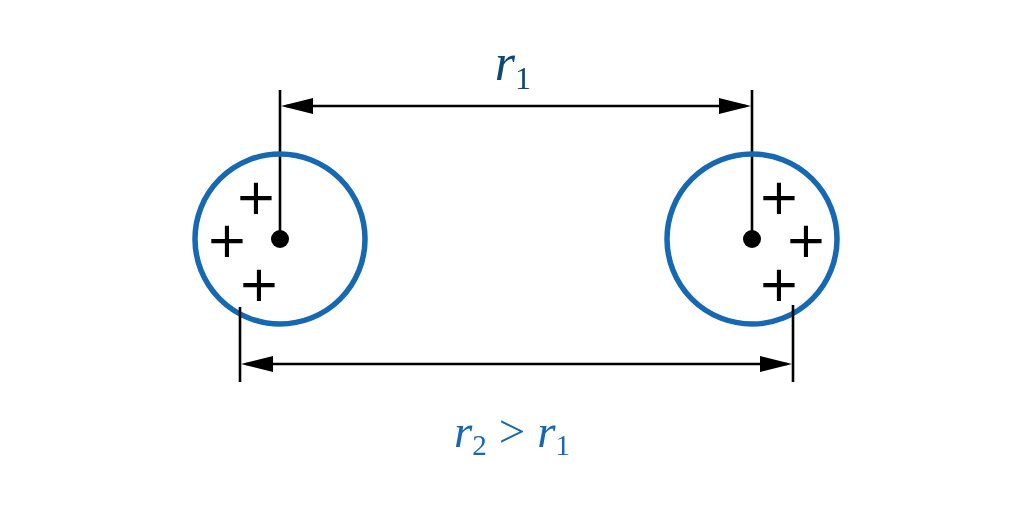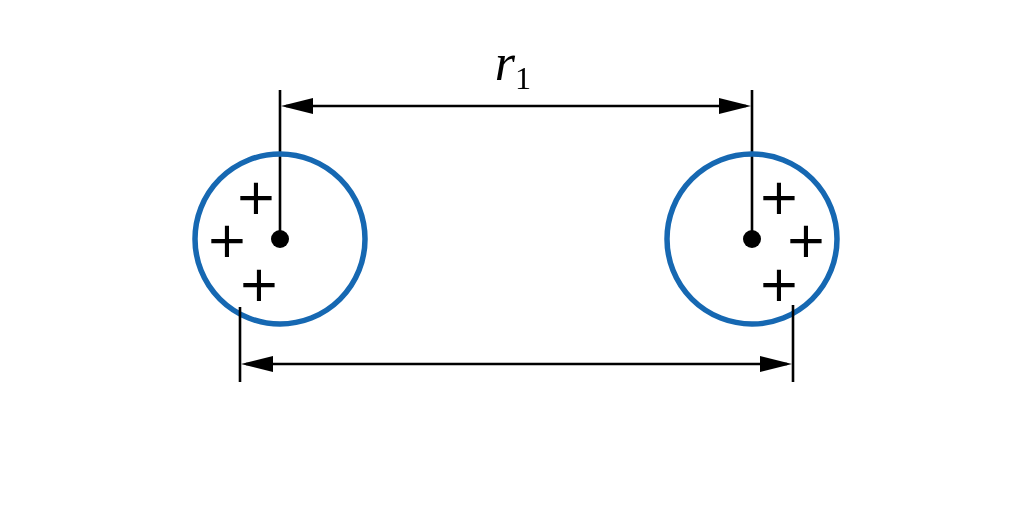--- a/index.html
+++ b/index.html
@@ -38,21 +38,21 @@
   .charge {
     font-family: "DejaVu Sans", sans-serif;
     font-size: 50px;
     fill: var(--line-color, #000000);
   }
   .dim-label {
     position: absolute;
     font-style: italic;
     font-size: 52px;
     line-height: 1.1;
-    color: #000000;
+    color: #0c4a6e;
     text-align: center;
     font-family: Liberation Serif, serif;
   }
   .dim-label sub, .ineq sub {
     font-style: normal;
     font-size: 0.62em;
     vertical-align: -0.28em;
     line-height: 1;
   }
   .ineq {
@@ -102,14 +102,17 @@
     <line class="arrow-shaft" x1="246" y1="364" x2="787" y2="364"></line>
     <polygon class="arrow-head" points="241,364 273,356 273,372"></polygon>
     <polygon class="arrow-head" points="792,364 760,356 760,372"></polygon>
   </svg>
 
   <div class="dim-label" style="left:453px; top:34px; width:120px;">
     <span>r</span><sub>1</sub>
   </div>
 
 
+  <div class="ineq" style="left:362px; top:406px; width:300px;">
+    <span>r</span><sub>2</sub><span class="op">&gt;</span><span>r</span><sub>1</sub>
+  </div>
 
 </div>
 
 </body></html>

